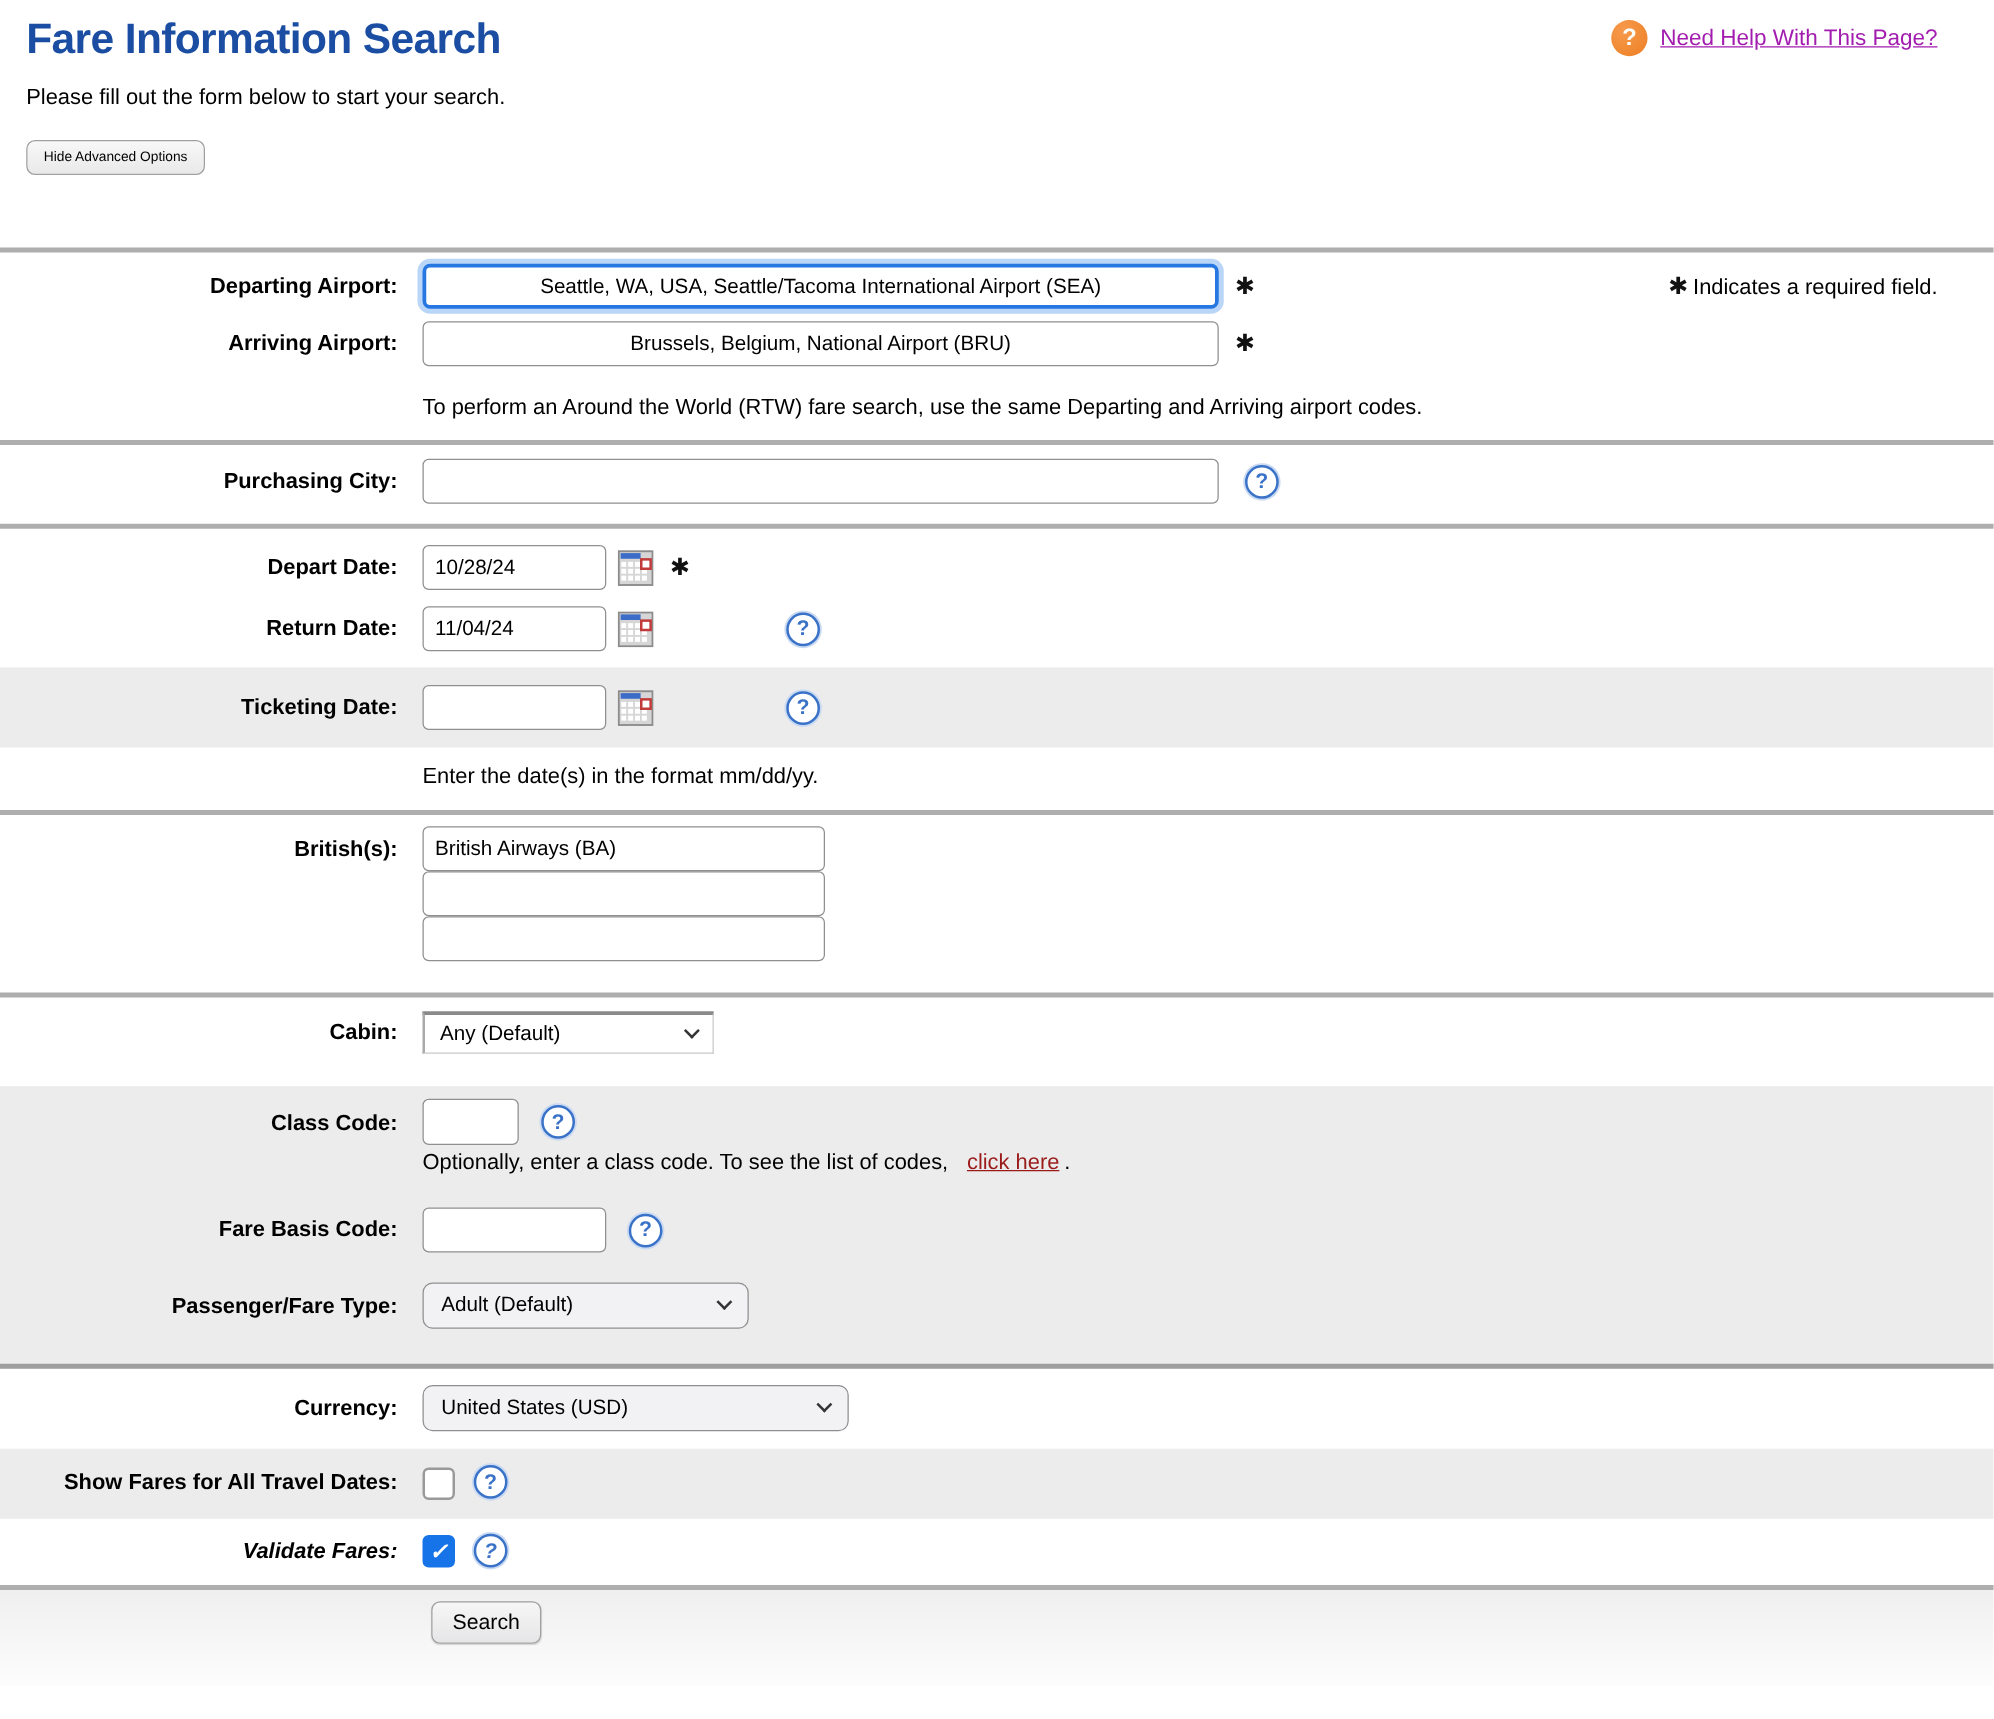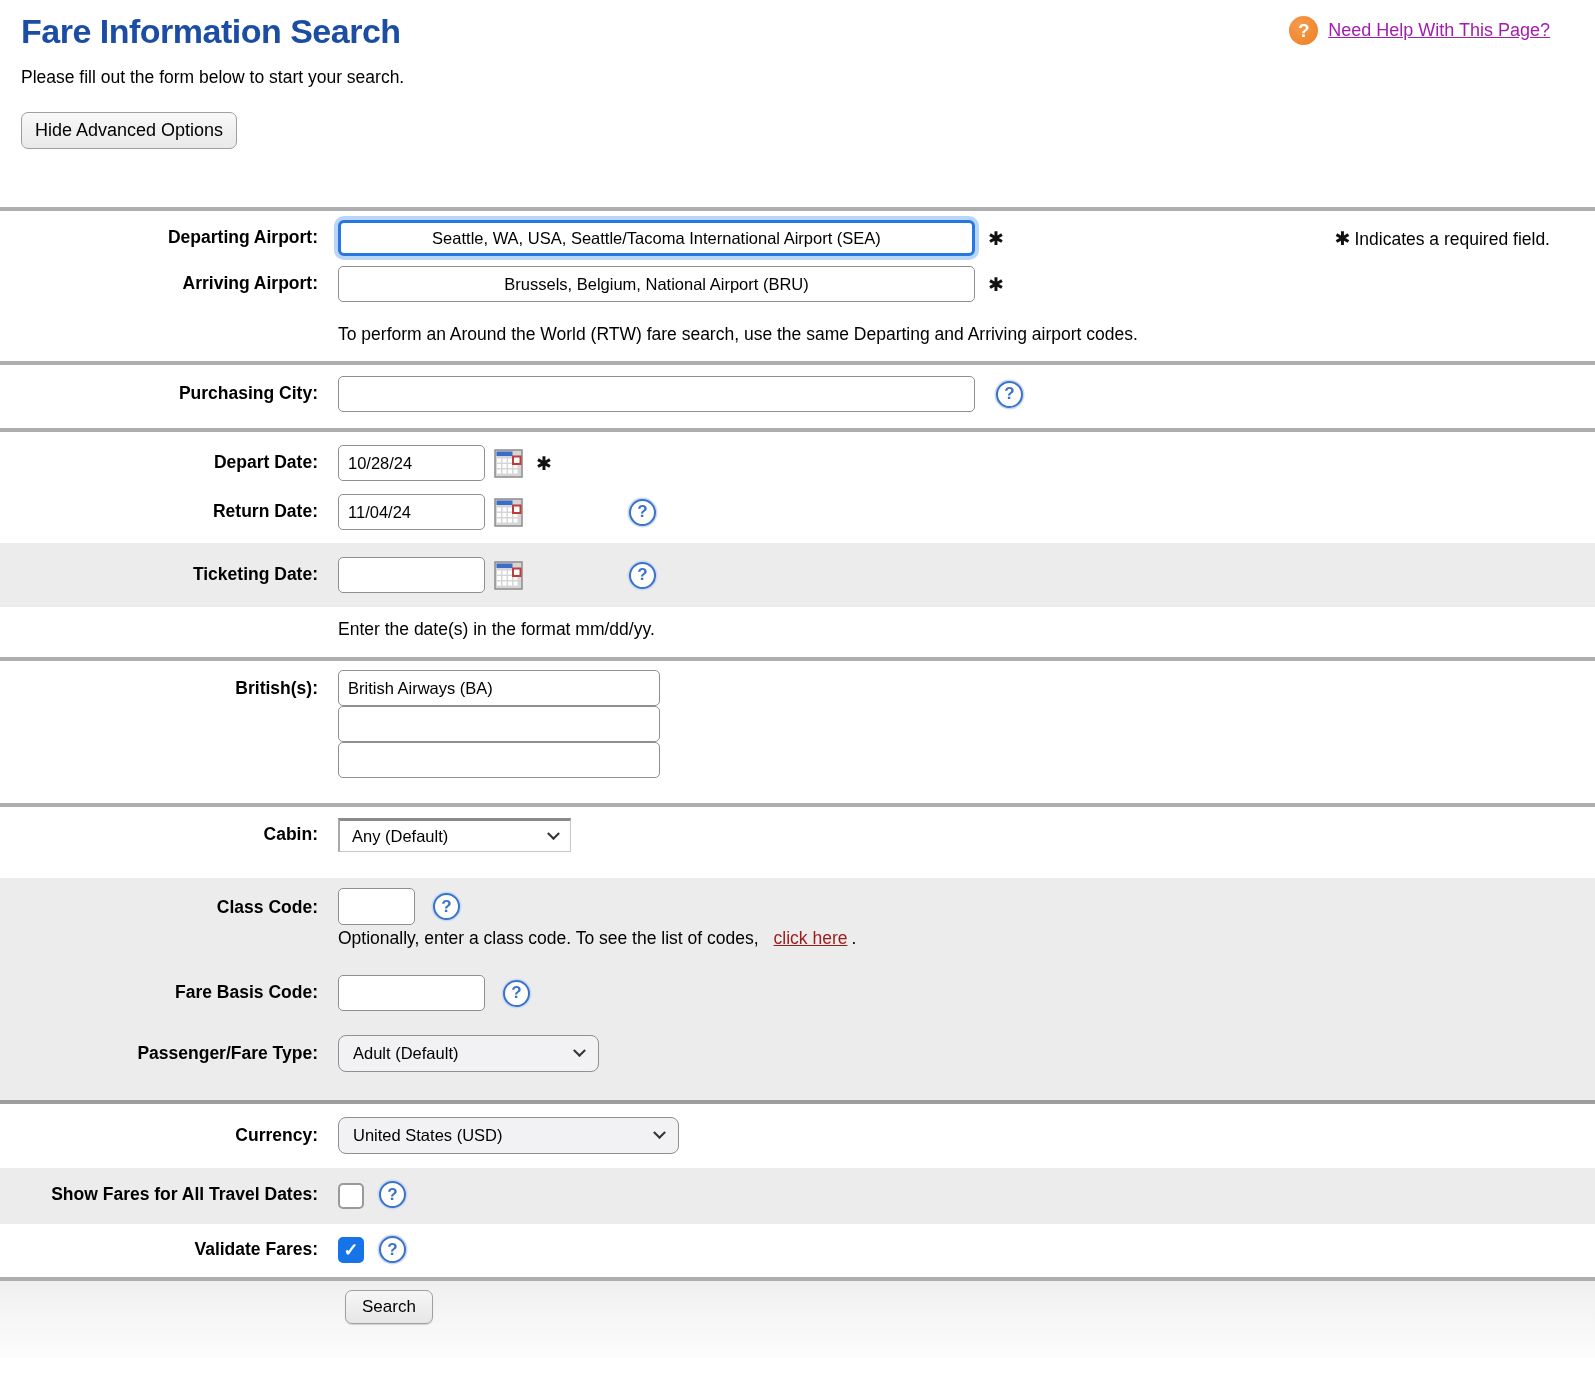--- a/index.html
+++ b/index.html
@@ -11,21 +11,21 @@
     position:relative;
   }
   .page { padding-top:12px; }
 
   
   .header { position:relative; padding-left:21px; padding-right:24px; }
   h1.page-title { color:#1b4ea3; font-size:34px; font-weight:bold; letter-spacing:-0.5px; margin-bottom:16px; }
   .subtitle { font-size:17.5px; margin-bottom:24px; }
   .toggle-btn {
     font-family:"Liberation Sans", sans-serif;
-    font-size:18px; color:#000;
+    font-size:11px; color:#000;
     background:linear-gradient(#f8f8f8,#e9e9e9);
     border:1.5px solid #9f9f9f; border-radius:7px;
     padding:7px 13px; cursor:pointer;
     margin-bottom:58px;
   }
   .help-top {
     position:absolute; top:4px; right:45px;
     display:flex; align-items:center; gap:10px;
   }
   .help-orange {
@@ -346,21 +346,21 @@
   </div>
 
   <div class="row gray" style="padding:15px 0 15px; align-items:flex-start;">
     <div class="label">Show Fares for All Travel Dates:</div>
     <div class="ctl" style="align-items:flex-start;">
       <span class="cbx"></span>
       <span class="qicon" style="margin-left:15px; margin-top:-2px;">?</span>
     </div>
   </div>
 
-  <div class="row" style="padding:12px 0 14px;">
+  <div class="row" style="padding:12px 0 14px;font-style:italic;">
     <div class="label">Validate Fares:</div>
     <div class="ctl">
       <span class="cbx checked">✓</span>
       <span class="qicon" style="margin-left:15px;">?</span>
     </div>
   </div>
 
   <div class="divider"></div>
 
   <div class="footer-band">

